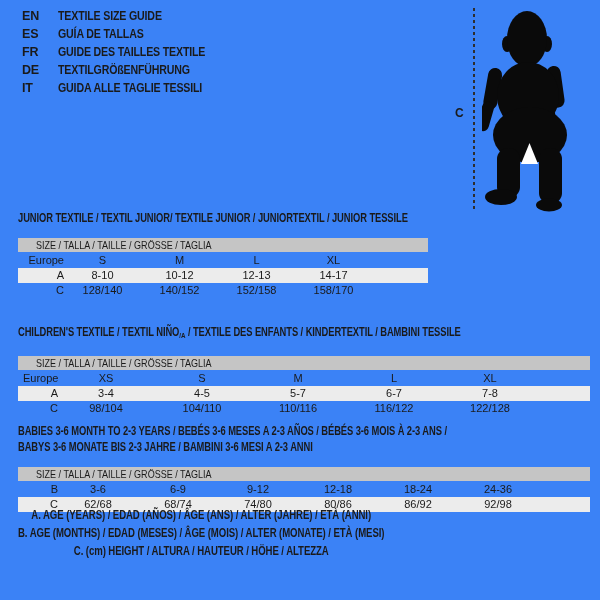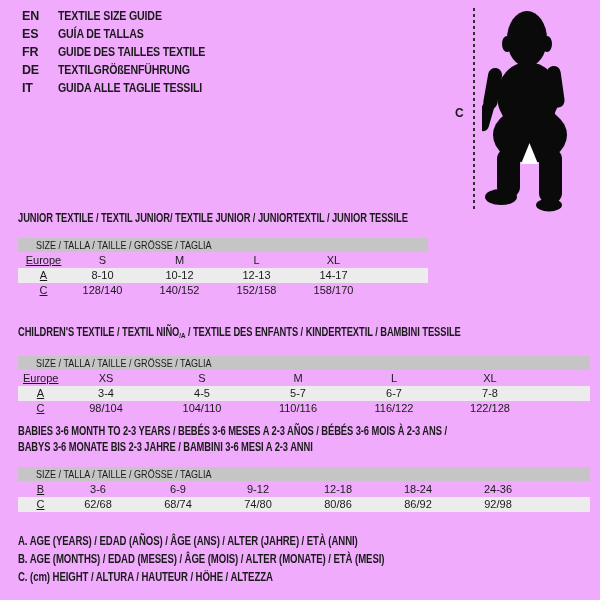--- a/index.html
+++ b/index.html
@@ -1,17 +1,17 @@
 <!DOCTYPE html>
 <html style="--header-bar: #c5c5c5; --alt-row: #ececec; --text: #1a1a1a; --silhouette: #0a0a0a;"><head>
 <meta charset="utf-8">
 <style>
   html,body{margin:0;padding:0;background:#fff;}
   .canvas{
-    position:relative;width:600px;height:600px;background:#f0abfc;overflow:hidden;
+    position:relative;width:600px;height:600px;background:#3b82f6;overflow:hidden;
     font-family:"Liberation Sans",sans-serif;color:var(--text,#1a1a1a);
   }
   
   .lang-block{position:absolute;left:22px;top:7px;}
   .lang-row{display:flex;height:18px;line-height:18px;font-weight:700;font-size:12.5px;letter-spacing:-0.2px;}
   .lang-code{width:36px;flex:0 0 36px;}
   .lang-title{display:inline-block;transform:scaleX(0.85);transform-origin:0 50%;white-space:nowrap;}
   
   .figure-block{position:absolute;left:450px;top:6px;width:150px;height:210px;}
   .c-label{position:absolute;left:5px;top:100px;font-weight:700;font-size:12px;}
@@ -22,24 +22,24 @@
   .baby-svg{position:absolute;left:32px;top:2px;color:var(--silhouette,#0a0a0a);}
   
   .table-block{position:absolute;left:18px;}
   .table-title{font-weight:700;font-size:12px;line-height:16px;letter-spacing:-0.1px;white-space:nowrap;
     transform:scaleX(0.78);transform-origin:0 0;margin-bottom:12px;}
   .sub-a{font-size:8px;vertical-align:-2px;}
   .t-header{background:var(--header-bar,#c5c5c5);height:14px;line-height:14px;font-size:11px;padding-left:18px;margin-bottom:1px;}
   .t-header .hdr-txt{display:inline-block;transform:scaleX(0.82);transform-origin:0 50%;white-space:nowrap;}
   .t-row{display:grid;height:15px;line-height:15px;font-size:11px;}
   .t-row.alt{background:var(--alt-row,#ececec);}
-  .t-label{padding-left:5px;text-align:center;text-decoration:underline;}
+  .t-label{padding-left:5px;text-align:right;}
   .t-cell{text-align:center;}
   
-  .legend{position:absolute;left:18px;top:532px;}
+  .legend{position:absolute;left:18px;top:506px;text-align:center;}
   .legend-line{height:18px;line-height:18px;font-weight:700;font-size:12px;letter-spacing:-0.1px;
     transform:scaleX(0.8);transform-origin:0 50%;white-space:nowrap;}
 </style>
 </head>
 <body>
 
 <div class="canvas">
 
   <div class="lang-block">
       <div class="lang-row">

